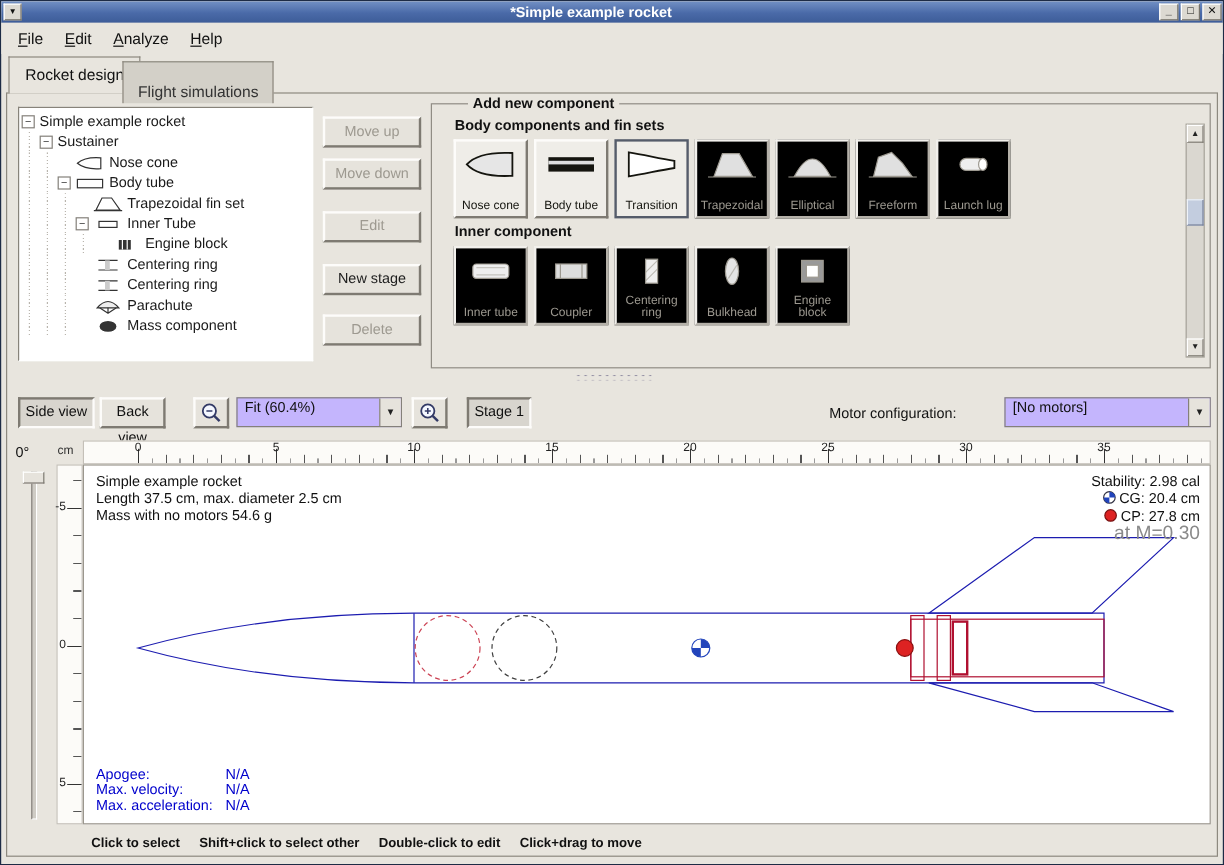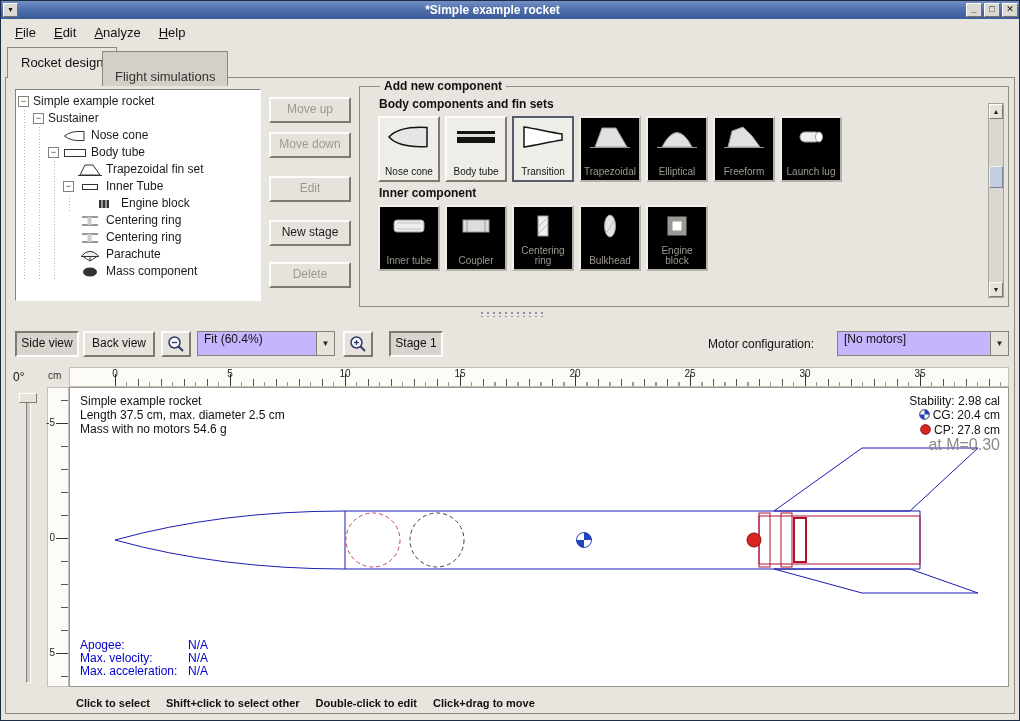--- a/index.html
+++ b/index.html
@@ -39,21 +39,21 @@
   .tlabel{line-height:17px}
 
   
   .abtn{position:absolute;left:268px;width:82px;height:26px;background:#e6e3dc;border:2px solid;
     border-color:#fdfcfa #7e7a72 #7e7a72 #fdfcfa;font-size:12px;color:#1c1c1c;text-align:center;line-height:21px;z-index:4}
   .abtn.disabled{color:#9d9990}
 
   
   fieldset#add-group{position:absolute;left:358px;top:78px;width:650px;height:228px;border:1px solid #908c84;
     padding:0 20px 0 18px;z-index:4;min-inline-size:0}
-  fieldset#add-group legend{font-weight:bold;font-size:12px;padding:0 4px;margin-left:2px;background:#e8e5de;color:#111}
+  fieldset#add-group legend{font-weight:bold;font-size:12px;padding:0 4px;margin-left:12px;background:#e8e5de;color:#111}
   .section-label{font-weight:bold;font-size:12px;color:#111;margin:4px 0 5px 1px}
   .crow{display:flex;gap:5px}
   .cbtn{width:62px;height:66px;background:#efede8;border:2px solid;border-color:#fdfcfa #7e7a72 #7e7a72 #fdfcfa;
     display:flex;flex-direction:column;align-items:center;justify-content:space-between;padding:5px 1px 3px;
     font-size:10px;color:#15150f}
   .cbtn.disabled{background:#000000;color:#9d9990;border-color:#f2f0ec #b5b1a9 #b5b1a9 #f2f0ec}
   .cbtn.focused{border:2px solid #555c6a}
   .cbtn-label{line-height:10px;text-align:center}
   .row2{}
 
@@ -70,21 +70,21 @@
 
   
   .vbtn{position:absolute;height:26px;background:#e6e3dc;border:2px solid;border-color:#fdfcfa #7e7a72 #7e7a72 #fdfcfa;
     font-size:12px;color:#111;text-align:center;line-height:21px;z-index:4}
   .vbtn.pressed{border-color:#7e7a72 #fdfcfa #fdfcfa #7e7a72;background:#d8d5ce}
   .combo{position:absolute;height:25px;background:#c4b5fd;border:1px solid #84807a;display:flex;
     font-size:12px;z-index:4;color:#111}
   .combo .val{flex:1;padding:0 6px;white-space:nowrap;overflow:hidden}
   .combo .arrow{width:18px;height:100%;background:#e6e3dc;border-left:1px solid #84807a;display:flex;
     align-items:center;justify-content:center;font-size:8px;color:#222}
-  .motor-label{position:absolute;left:690px;top:336px;width:140px;text-align:center;font-size:12px;color:#111;z-index:4}
+  .motor-label{position:absolute;left:690px;top:336px;width:140px;text-align:left;font-size:12px;color:#111;z-index:4}
 
   
   .rot-label{position:absolute;left:12px;top:369px;font-size:12px;color:#111;z-index:4}
   .rot-track{position:absolute;left:25px;top:392px;width:5px;height:290px;background:#cfccc5;border:1px solid;
     border-color:#84807a #fff #fff #84807a;z-index:4}
   .rot-thumb{position:absolute;left:18px;top:392px;width:18px;height:10px;background:#e6e3dc;border:1px solid;
     border-color:#fff #7e7a72 #7e7a72 #fff;z-index:5}
   .ruler-corner{position:absolute;left:47px;top:369px;font-size:10px;color:#333;z-index:4}
   .h-ruler{position:absolute;left:68px;top:366px;width:940px;height:20px;background:#fcfbf8;border:1px solid #c4c0b8;z-index:4;
     background-image:
@@ -390,21 +390,21 @@
     <div class="sb">
       <div class="sb-btn" style="top:0">▲</div>
       <div class="sb-thumb"></div>
       <div class="sb-btn" style="bottom:0">▼</div>
     </div>
   </fieldset>
 
   <div class="split-dots"></div>
 
   <div class="vbtn pressed" style="left:14px;top:330px;width:64px">Side view</div>
-  <div class="vbtn" style="left:82px;top:330px;width:72px">Back view</div>
+  <div class="vbtn" style="left:82px;top:330px;width:55px">Back view</div>
   <div class="vbtn" style="left:160px;top:330px;width:30px;padding:0">
     <span>
       <svg width="18" height="18" viewBox="0 0 18 18" style="margin-top:2px">
           <circle cx="7.5" cy="7.5" r="5.5" fill="#f4f7ff" stroke="#333a66" stroke-width="1.5"></circle>
           <line x1="11.5" y1="11.5" x2="16" y2="16" stroke="#333a66" stroke-width="2"></line>
           <line x1="5" y1="7.5" x2="10" y2="7.5" stroke="#333a66" stroke-width="1.3"></line>
         </svg>
     </span>
   </div>
   <div class="combo" style="left:196px;top:330px;width:138px">

